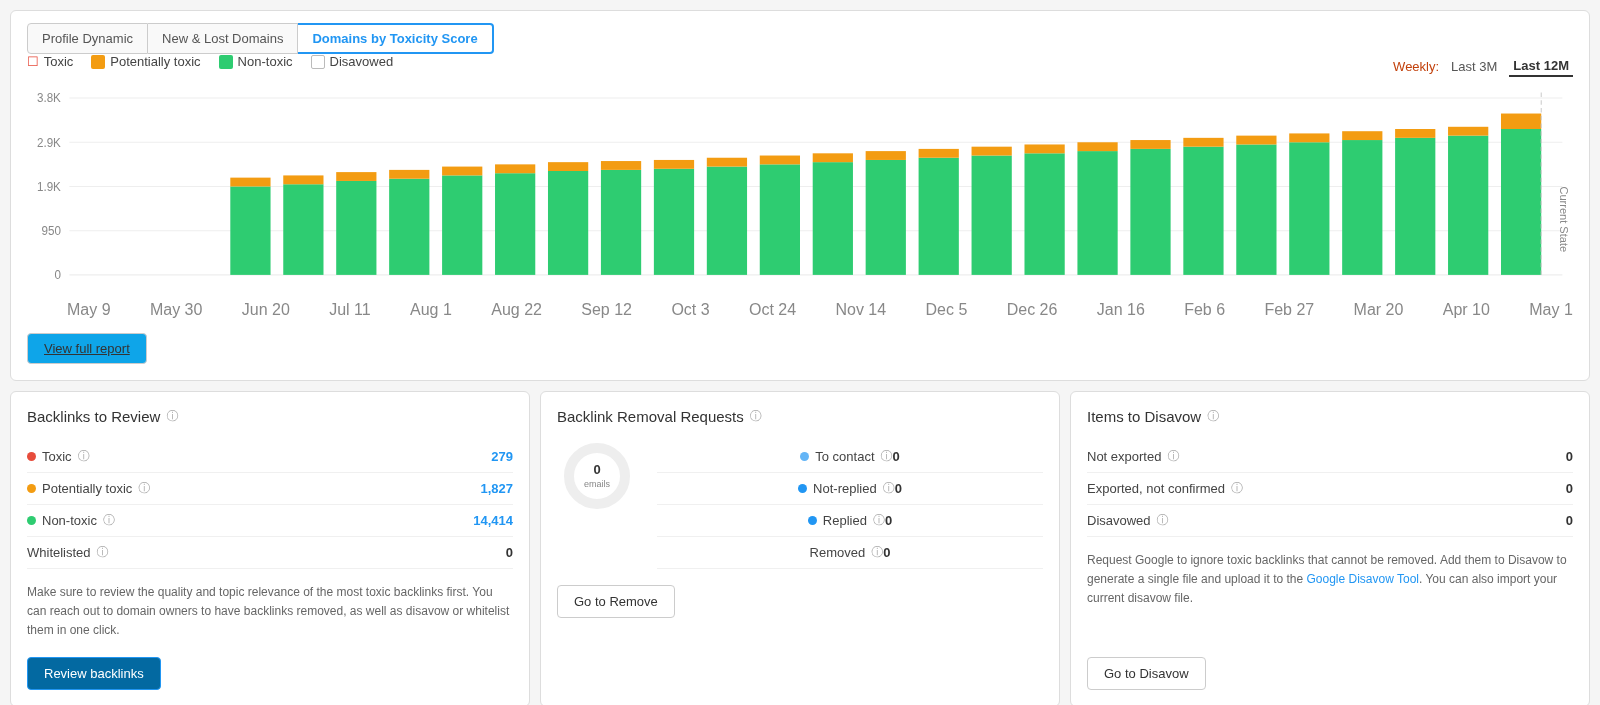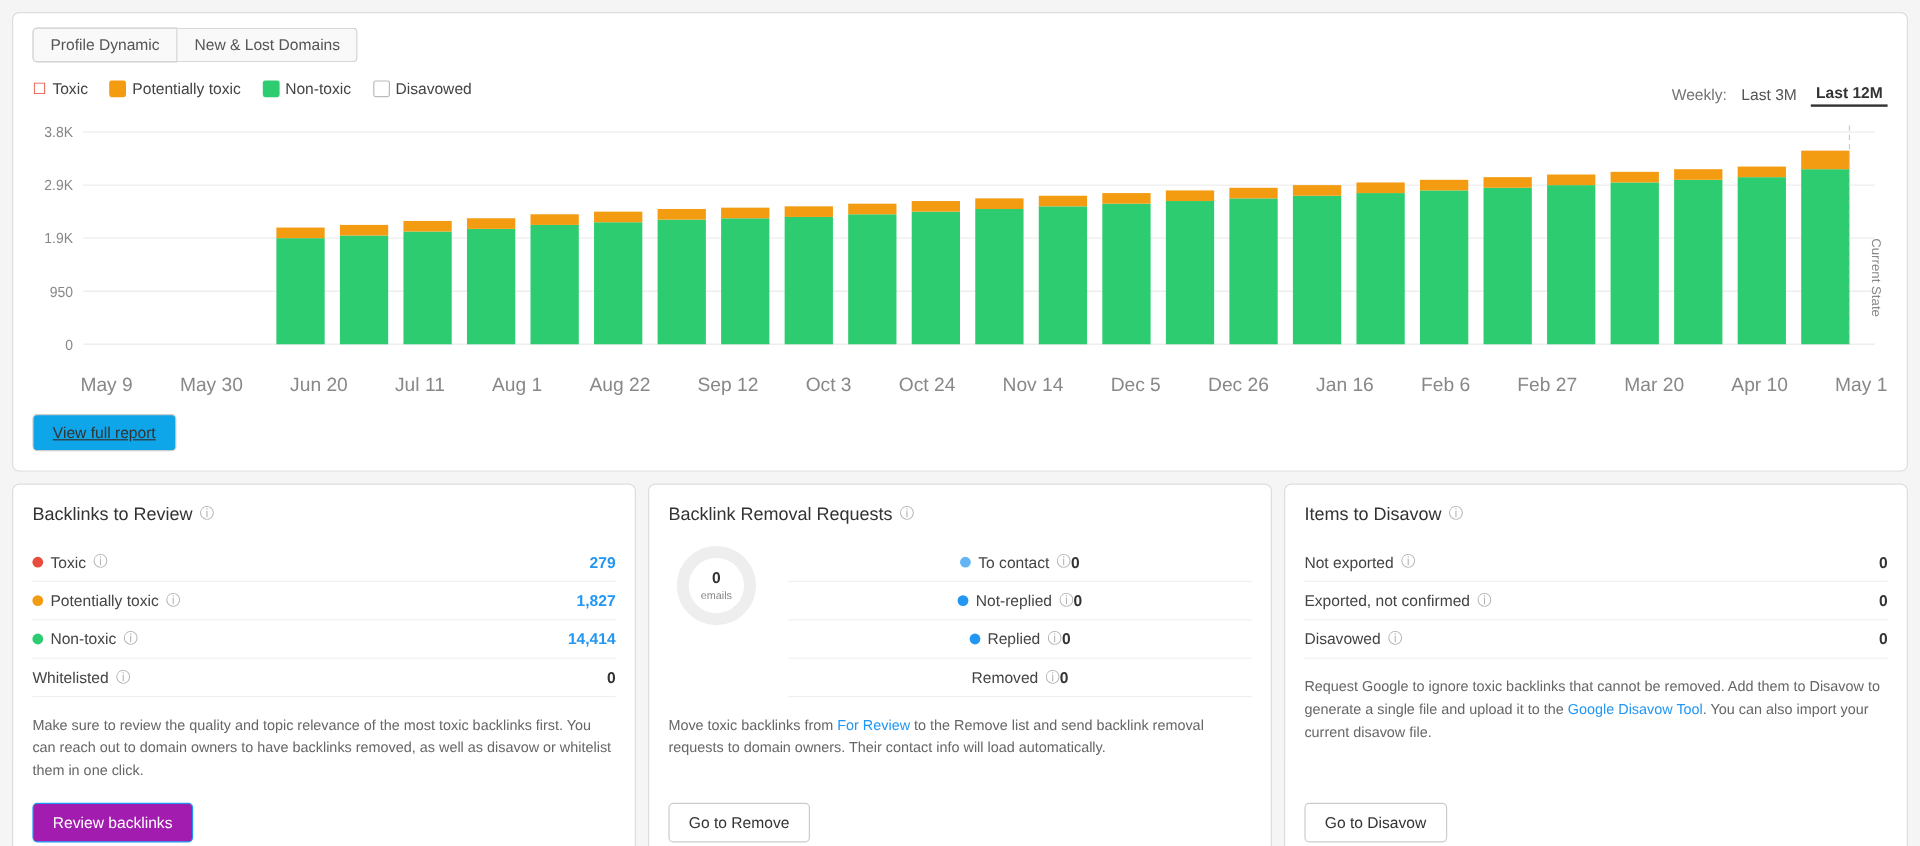--- a/index.html
+++ b/index.html
@@ -9,21 +9,21 @@
       background: #fff;
       border: 1px solid #ddd;
       border-radius: 6px;
       margin: 10px;
       padding: 12px 16px 16px;
     }
 
     .tabs {
       display: flex;
       gap: 0;
-      margin-bottom: 14px;
+      margin-bottom: 0;
     }
     .tab {
       padding: 6px 14px;
       border: 1px solid #ccc;
       background: #f9f9f9;
       cursor: pointer;
       font-size: 13px;
       color: #555;
       border-radius: 0;
     }
@@ -46,21 +46,21 @@
       gap: 18px;
       margin-bottom: 10px;
     }
     .legend-item {
       display: flex;
       align-items: center;
       gap: 5px;
       font-size: 13px;
       color: #444;
     }
-    .time-label { color: #737373; text-align: right; }
+    .time-label { color: #c2410c; text-align: right; }
     .time-btn { color: #555; cursor: pointer; padding: 2px 4px; }
     .time-btn.active { color: #333; font-weight: 700; border-bottom: 2px solid #333; }
 
     .chart-area {
       position: relative;
       height: 210px;
       margin-top: 4px;
     }
     .chart-svg {
       width: 100%;
@@ -149,21 +149,21 @@
       padding: 8px 16px;
       border: 1px solid #ccc;
       background: #fff;
       border-radius: 4px;
       cursor: pointer;
       font-size: 13px;
       color: #333;
       align-self: flex-start;
     }
     .card-btn.primary {
-      background: #a21caf;
+      background: #0369a1;
       color: #fff;
       border-color: #2196f3;
     }
 
     
     .removal-body {
       display: flex;
       align-items: flex-start;
       gap: 20px;
     }
@@ -199,20 +199,21 @@
 </head>
 <body>
 
 <div class="top-wrapper">
 
   <div class="top-section">
     
     <div class="tabs">
       <button class="tab">Profile Dynamic</button>
       <button class="tab">New &amp; Lost Domains</button>
+      <button class="tab active">Domains by Toxicity Score</button>
     </div>
 
     
     <div style="display:flex; align-items:center; justify-content:space-between; margin-bottom:8px;">
       <div class="legend-row">
         <div class="legend-item">
           <span style="color:#e74c3c; font-size:13px;">☐</span>
           <span>Toxic</span>
         </div>
         <div class="legend-item">
@@ -454,23 +455,20 @@
           <div class="removal-stat-row">
             <div class="removal-stat-label">
               <span>Removed</span>
               <span class="info-icon">ⓘ</span>
             </div>
             <span class="stat-value black">0</span>
           </div>
         </div>
       </div>
 
-      <div class="card-description">
-        Move toxic backlinks from <a href="#">For Review</a> to the Remove list and send backlink removal requests to domain owners. Their contact info will load automatically.
-      </div>
 
       <button class="card-btn">Go to Remove</button>
     </div>
 
     <div class="card">
       <div class="card-title">
         <span>Items to Disavow</span>
         <span class="info-icon">ⓘ</span>
       </div>
 

